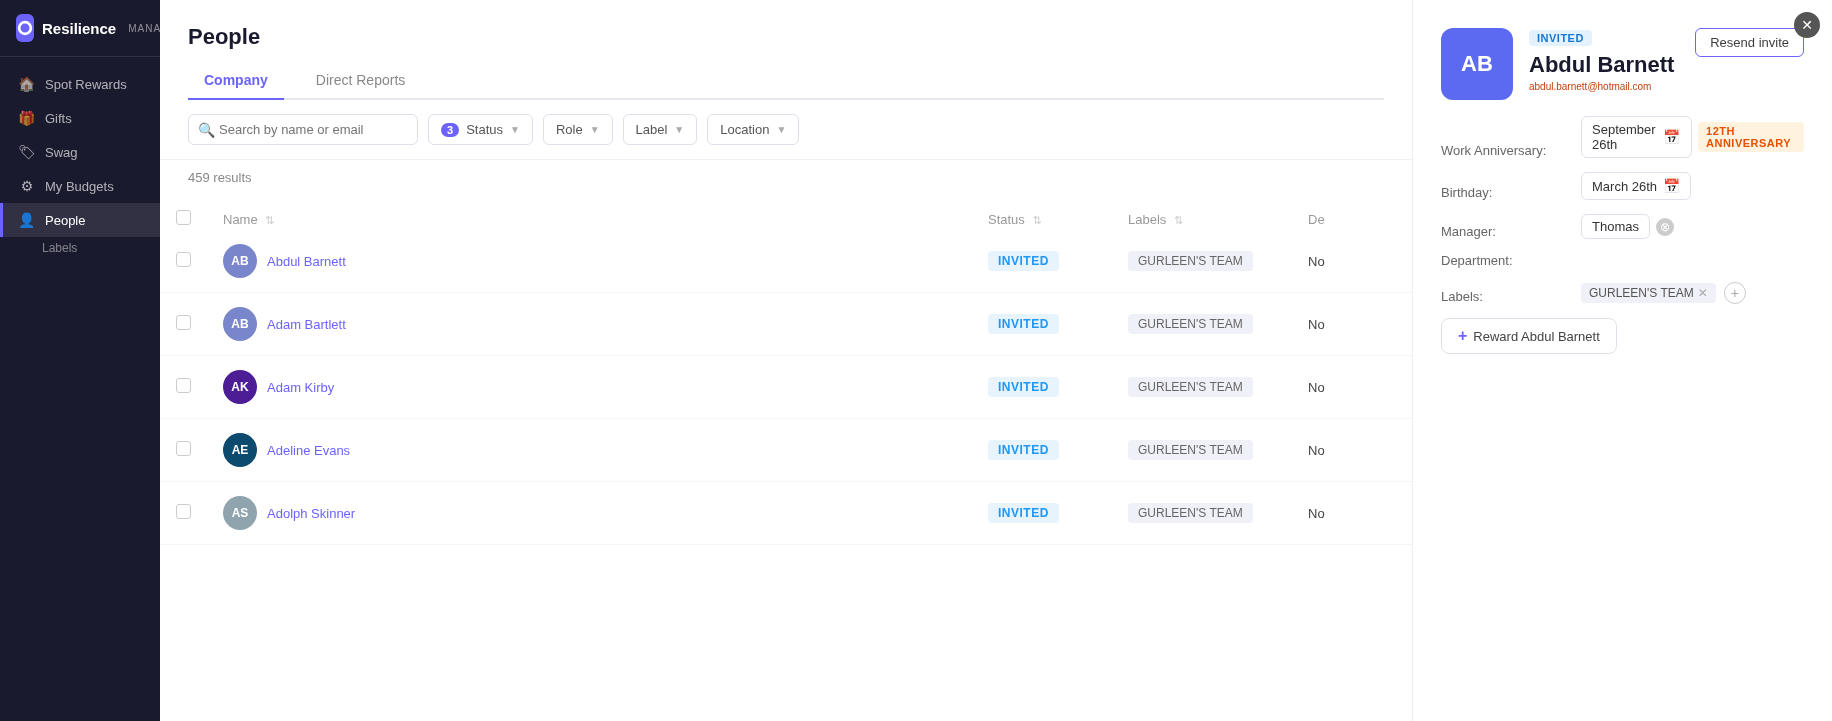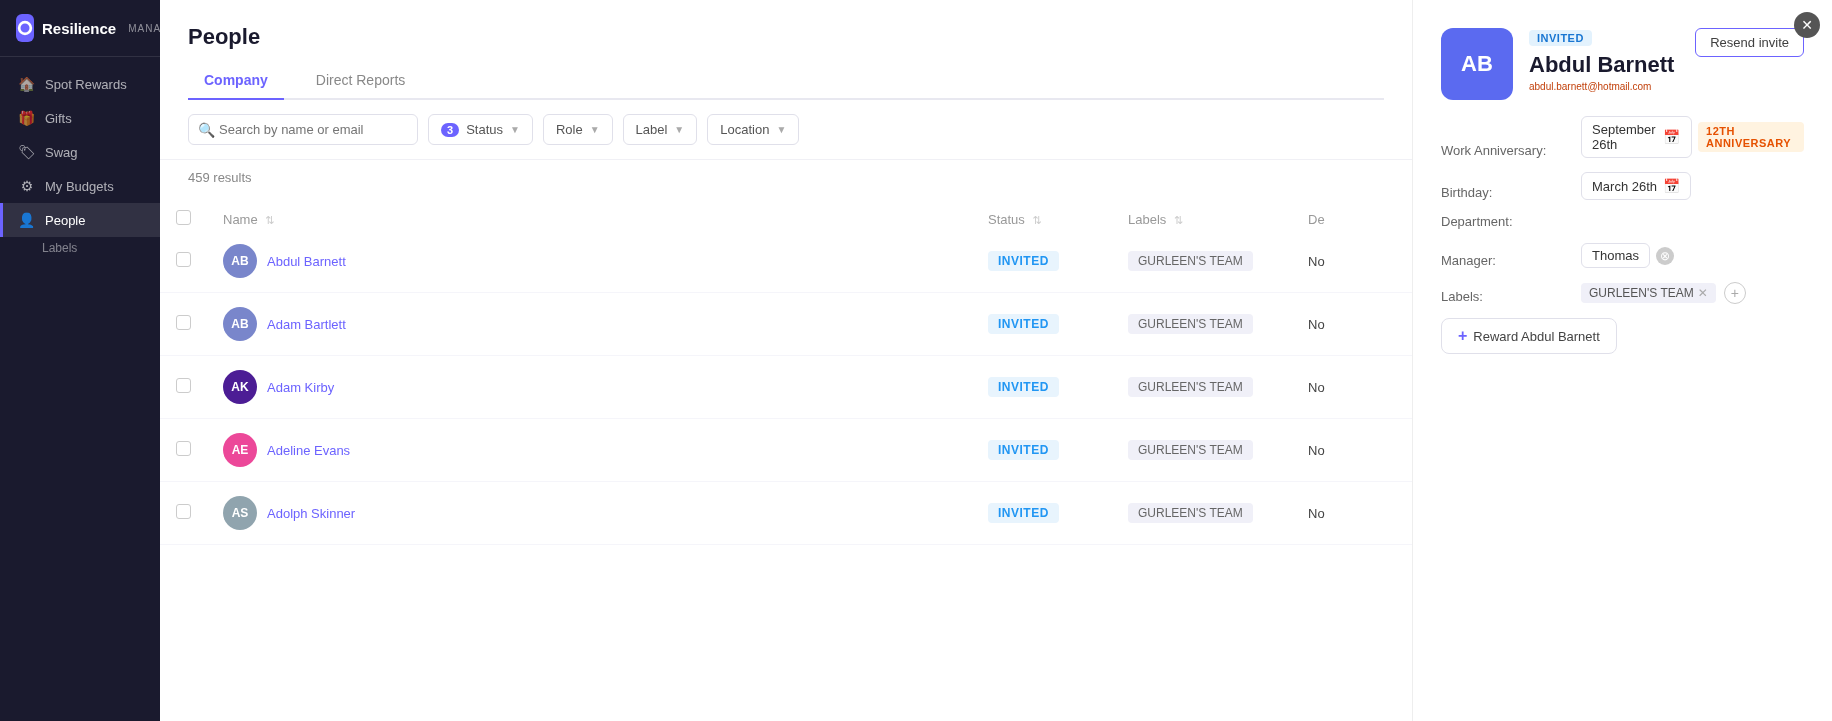--- a/index.html
+++ b/index.html
@@ -247,21 +247,21 @@
         <span class="label-badge">GURLEEN'S TEAM</span>
       </td>
       <td class="col-dept">No</td>
     </tr>
             <tr>
       <td class="col-check">
         <span class="checkbox"></span>
       </td>
       <td class="col-name">
         <div class="name-cell">
-          <div class="avatar" style="background:#ec4899">AE</div>
+          <div class="avatar" style="background:#0c4a6e">AE</div>
           <span class="person-name">Adeline Evans</span>
         </div>
       </td>
       <td class="col-status">
         <span class="status-badge status-invited">INVITED</span>
       </td>
       <td class="col-labels">
         <span class="label-badge">GURLEEN'S TEAM</span>
       </td>
       <td class="col-dept">No</td>
@@ -320,33 +320,33 @@
       <span class="field-label">Birthday:</span>
       <div class="field-value">
         <div class="date-input">
           <span>March 26th</span>
           <span class="cal-icon">📅</span>
         </div>
       </div>
     </div>
 
     <div class="field-row">
-      <span class="field-label">Department:</span>
-      <div class="field-value">
-        <span></span>
-      </div>
-    </div>
-
-    <div class="field-row">
       <span class="field-label">Manager:</span>
       <div class="field-value">
         <div class="manager-tag">
           <span>Thomas</span>
         </div>
         <div class="manager-remove">⊗</div>
+      </div>
+    </div>
+
+    <div class="field-row">
+      <span class="field-label">Department:</span>
+      <div class="field-value">
+        <span></span>
       </div>
     </div>
 
     <div class="field-row">
       <span class="field-label">Labels:</span>
       <div class="field-value labels-section">
         <div class="label-tag">
           <span>GURLEEN'S TEAM</span>
           <span class="label-remove">✕</span>
         </div>

